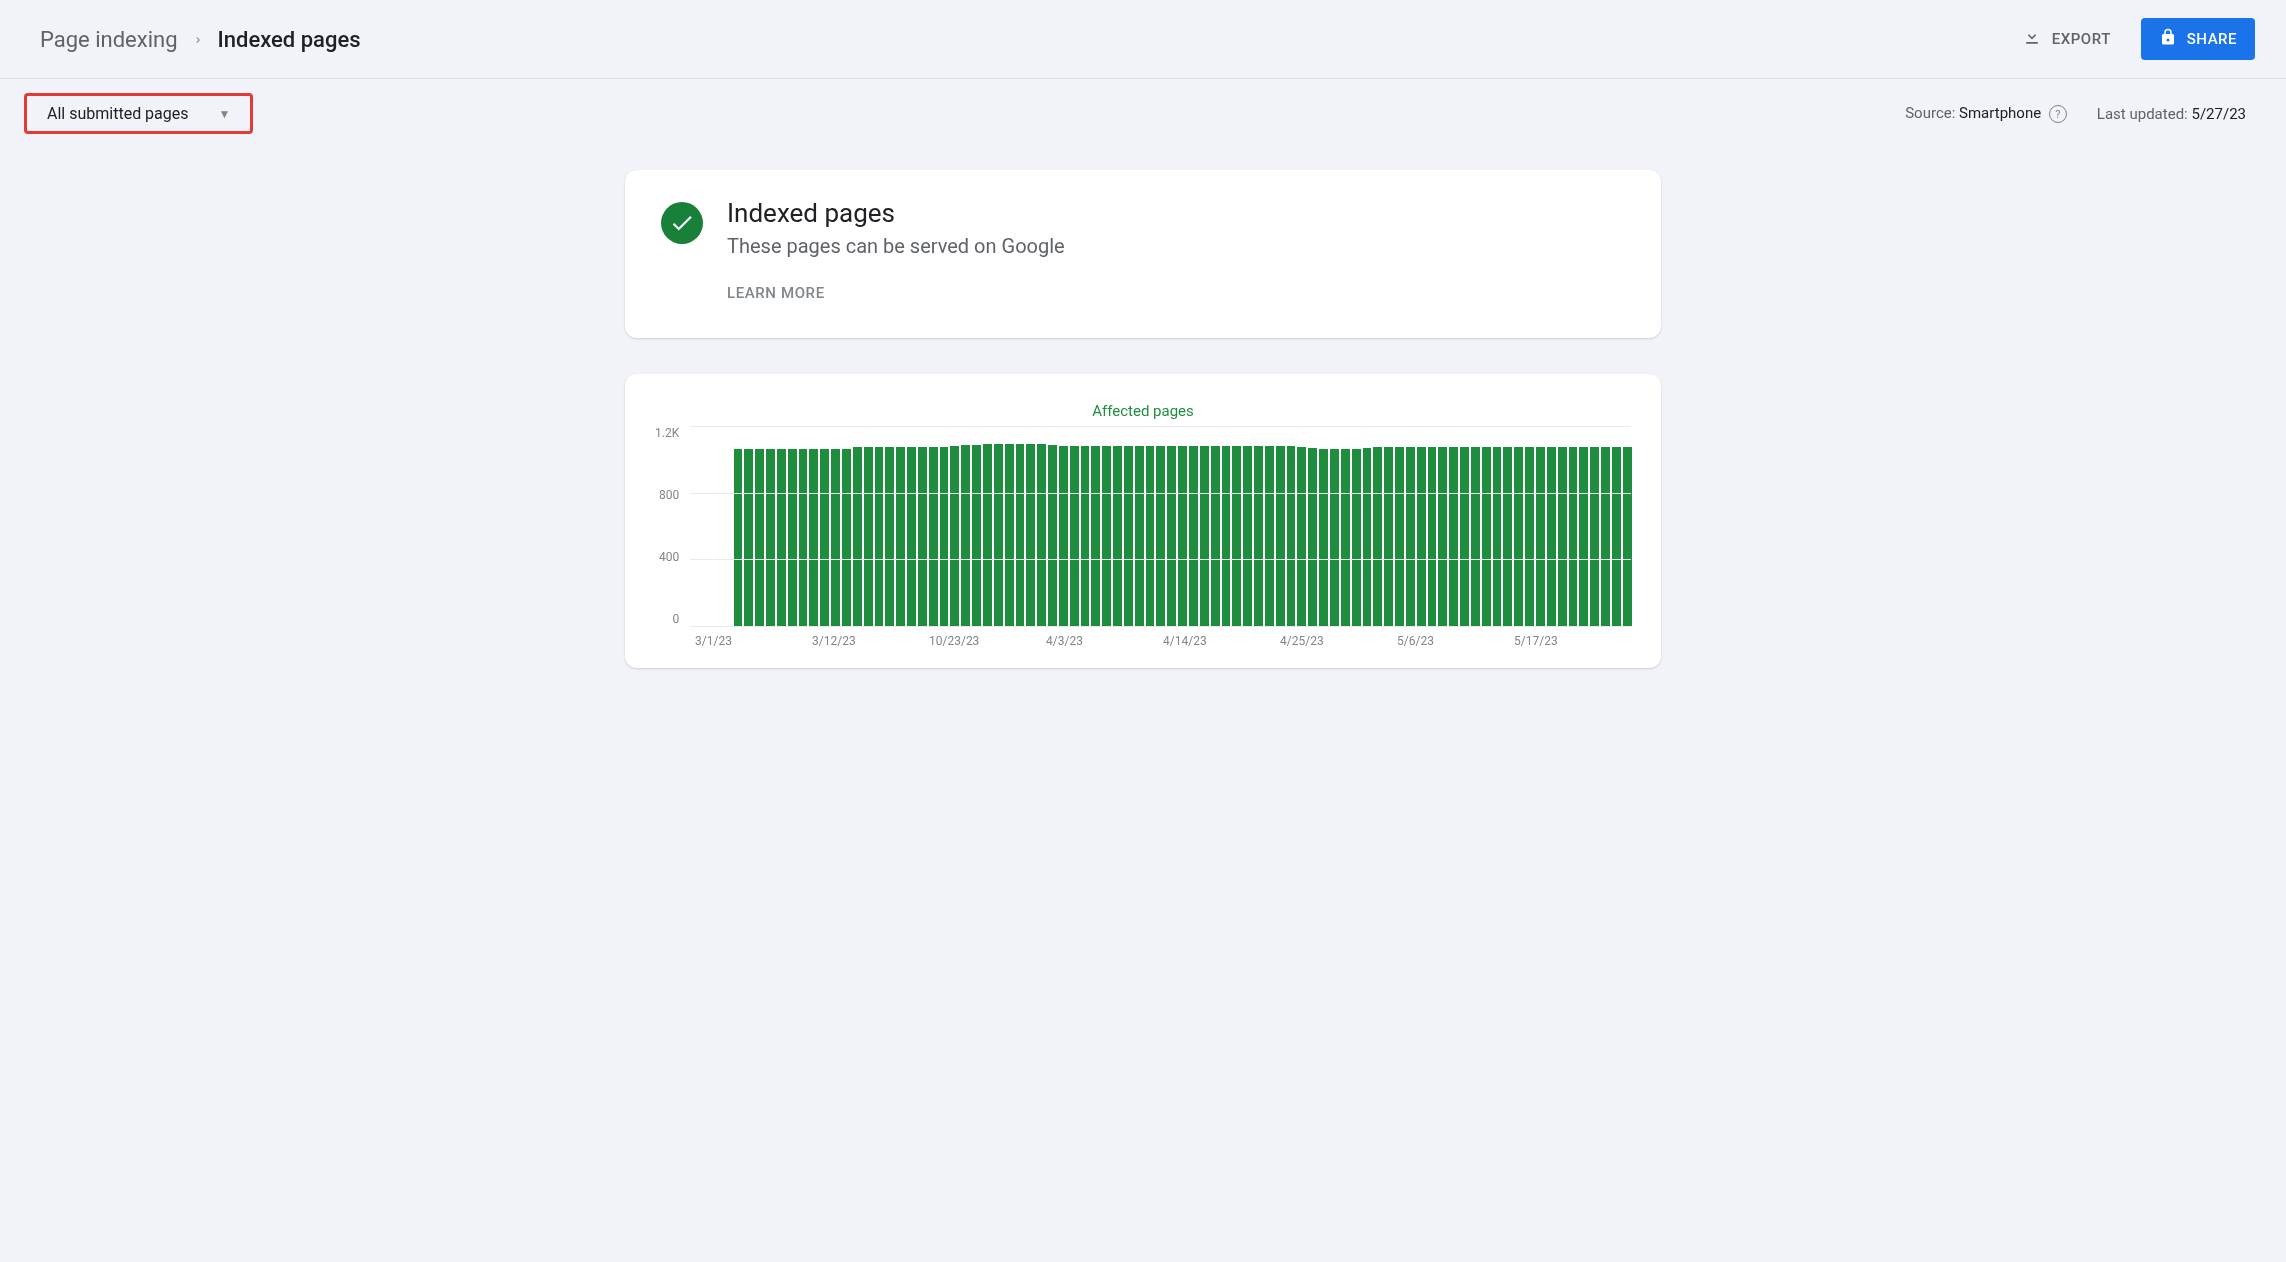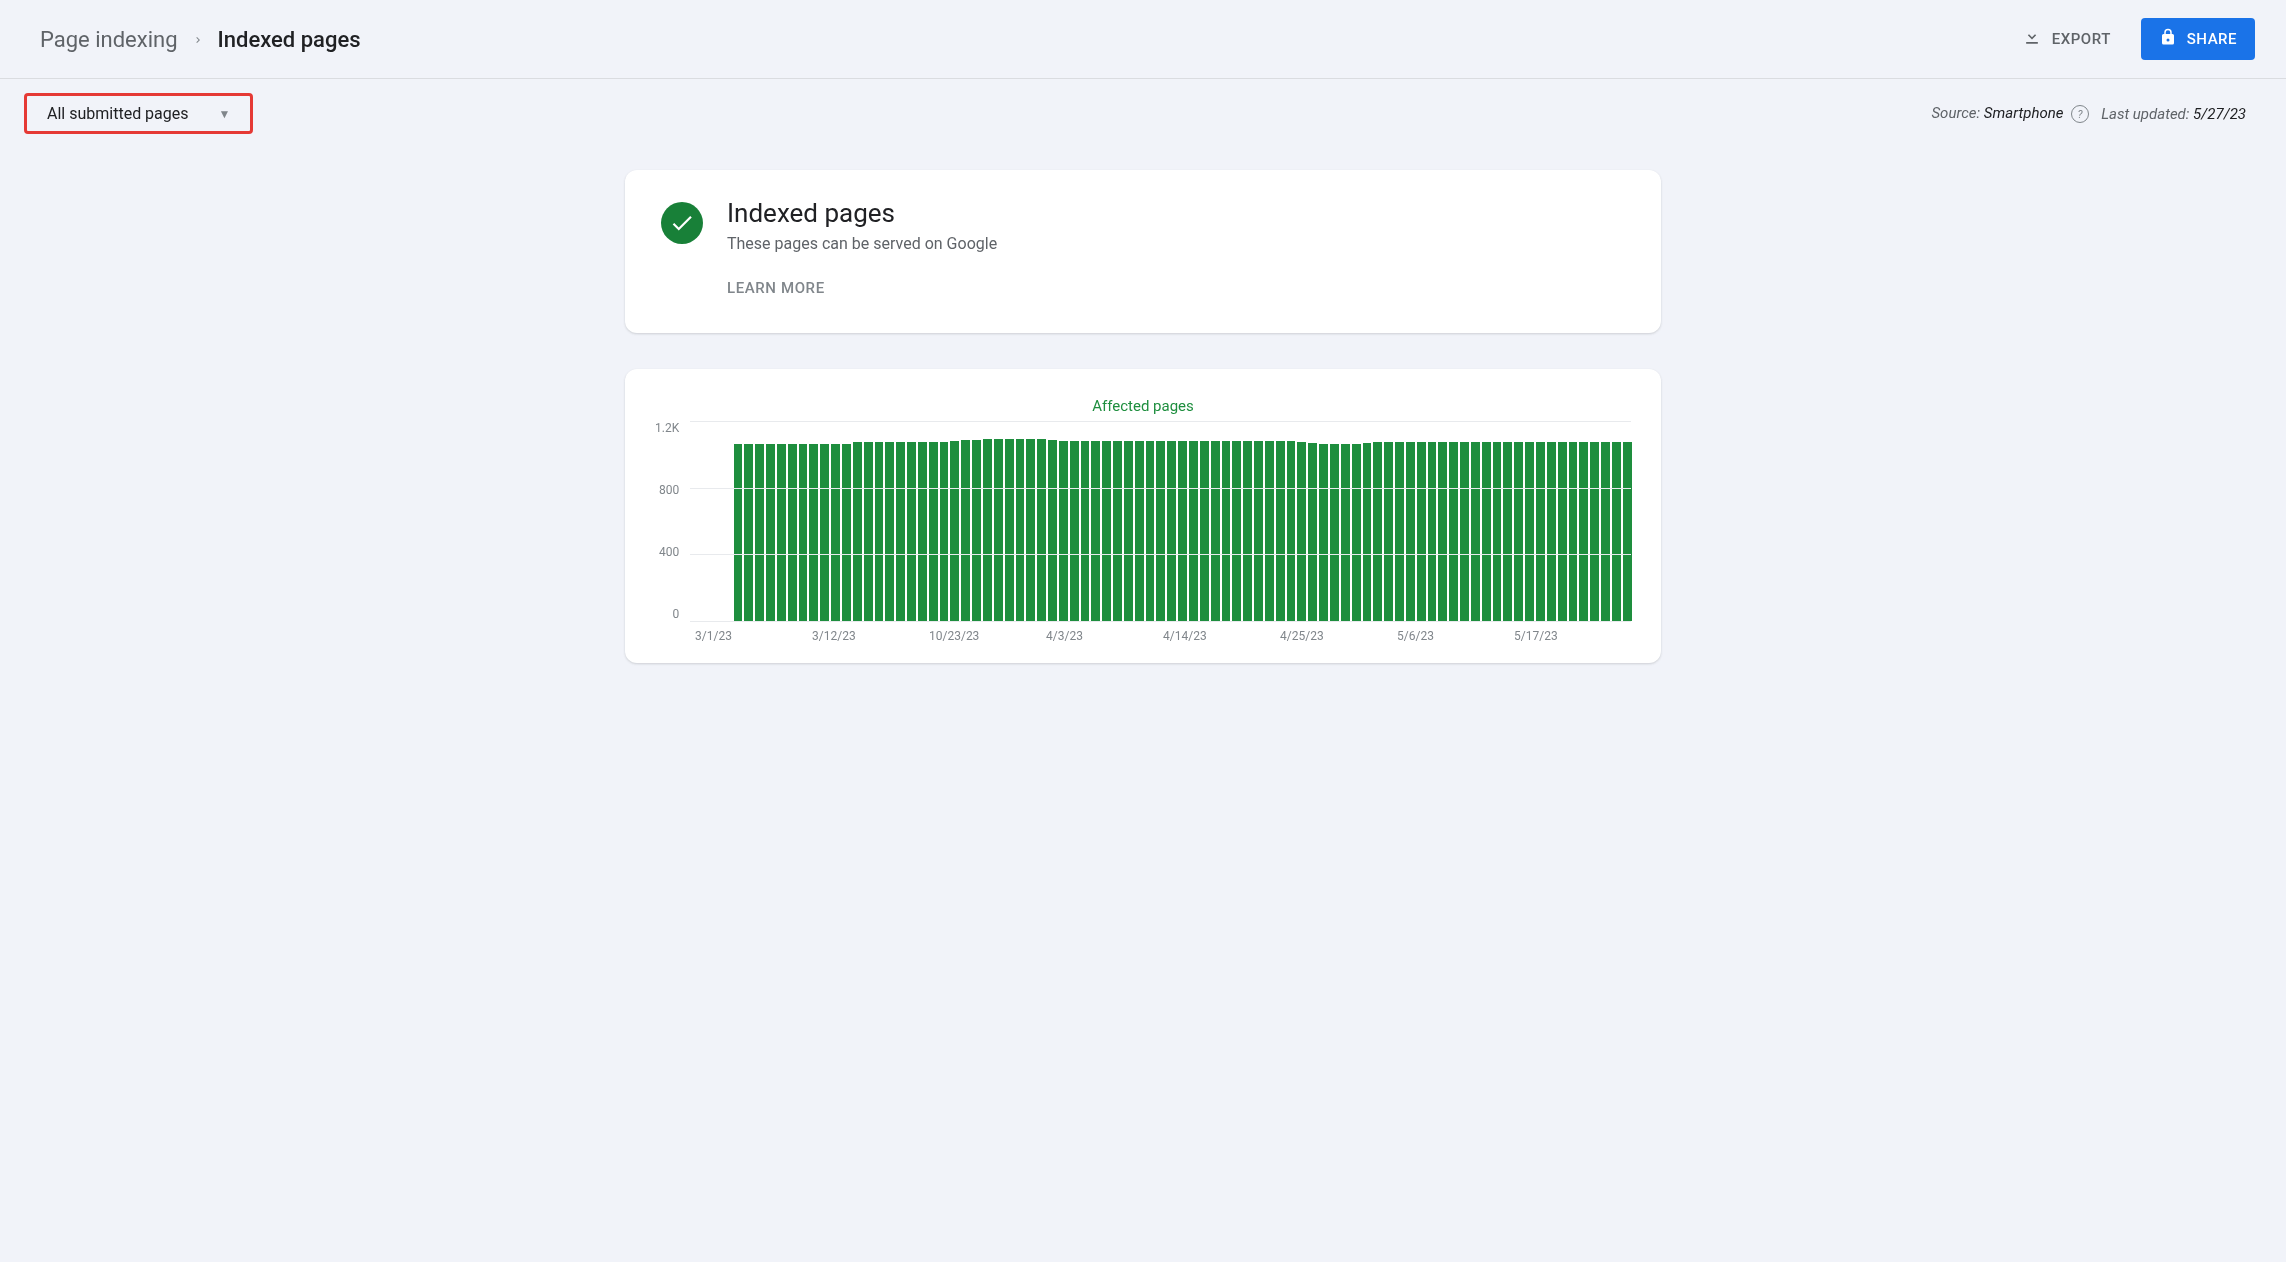--- a/index.html
+++ b/index.html
@@ -74,24 +74,23 @@
     padding:8px 20px;
     border:3px solid var(--red-highlight);
     border-radius:4px;
     font-size:16px;
     color:#202124;
     cursor:pointer;
     background:var(--bg);
   }
   .filter-dd .caret { font-size:12px; color:var(--text-muted); }
   .meta {
-    display:flex; align-items:flex-end; gap:12px;
+    display:flex; align-items:flex-end; gap:30px;
     font-size:15px;
     color:var(--text-secondary);
-    font-style:italic;
   }
   .meta .val { color:#202124; }
   .meta .help {
     display:inline-flex; align-items:center; justify-content:center;
     width:18px; height:18px;
     border:1.5px solid var(--text-muted);
     border-radius:50%;
     font-size:11px; color:var(--text-muted);
     margin-left:4px;
     cursor:pointer;
@@ -114,21 +113,21 @@
   .status-card { padding:28px 36px 36px 36px; display:flex; gap:24px; align-items:flex-start; }
   .status-icon {
     width:42px; height:42px; border-radius:50%;
     background:var(--green-dark);
     display:flex; align-items:center; justify-content:center;
     flex-shrink:0;
     margin-top:4px;
   }
   .status-icon svg { fill:#fff; width:26px; height:26px; }
   .status-body h2 { margin:0 0 6px 0; font-size:26px; font-weight:400; color:#202124; }
-  .status-body p { margin:0 0 26px 0; font-size:16px; color:var(--text-secondary); }
+  .status-body p { margin:0 0 26px 0; font-size:20px; color:var(--text-secondary); }
   .learn-more {
     font-size:15px; font-weight:500; letter-spacing:0.6px;
     color:var(--text-muted);
     cursor:pointer;
     margin-top:14px;
   }
 
   
   .chart-card { padding:28px 30px 20px 30px; }
   .chart-card .metric-label { font-size:15px; color:var(--green); margin:0 0 6px 0;text-align:center; }

